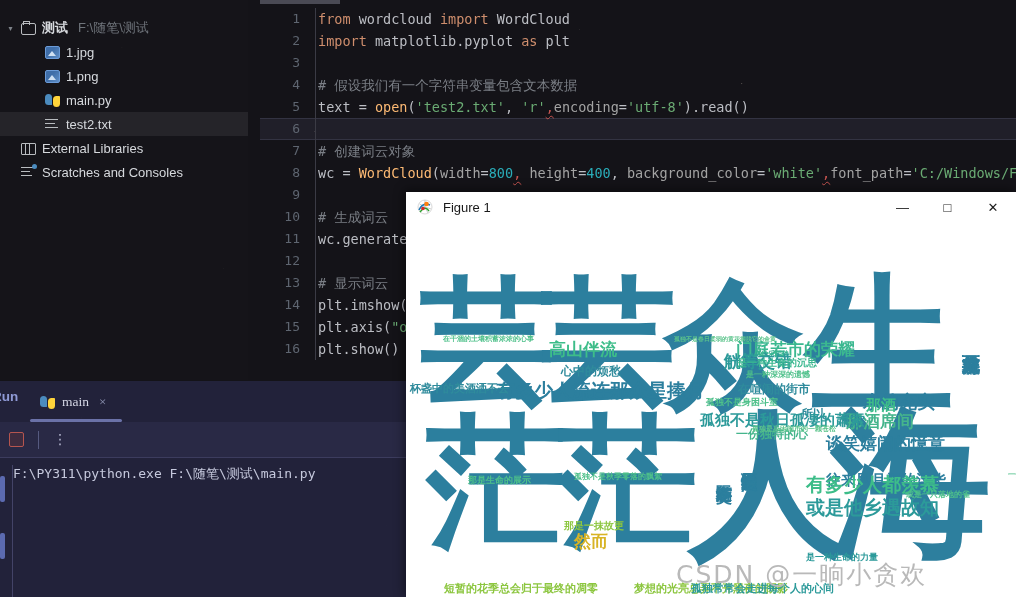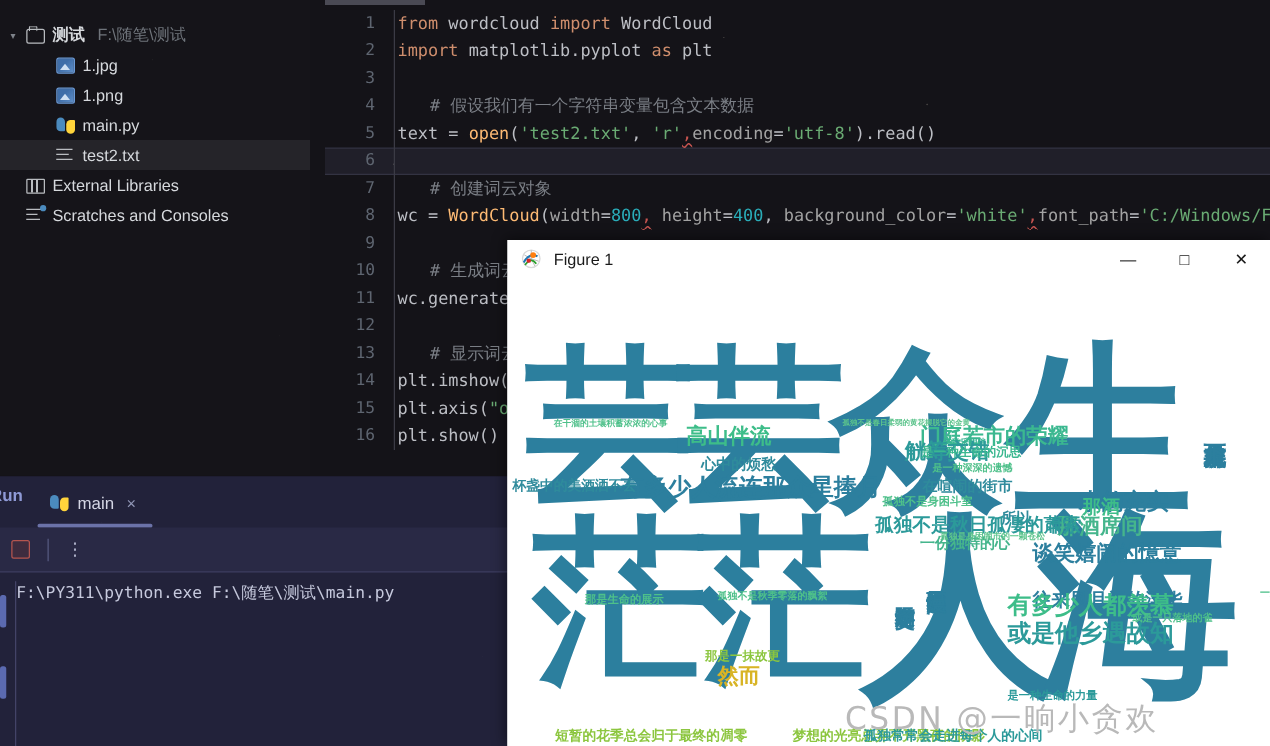--- a/index.html
+++ b/index.html
@@ -122,40 +122,40 @@
     position:absolute; left:0; right:0; height:22px; top:118px;
     background: rgba(120,125,165,0.12);
     border-top:1px solid rgba(140,145,185,0.18);
     border-bottom:1px solid rgba(140,145,185,0.18);
   }
   .t-kw   { color:#cf8e6d; }
   .t-txt  { color:#bcbec4; }
   .t-fn   { color:#fdba74; }
   .t-str  { color:#6aab73; }
   .t-num  { color:#2aacb8; }
-  .t-cmt  { color:#7a7e85;margin-left:26px; }
+  .t-cmt  { color:#7a7e85; }
   .t-named{ color:#a3a3a3; }
   .t-err  { color:#c75450; text-decoration: underline wavy #c75450 1px; text-underline-offset:3px; }
 
   
   .runpanel {
     position:absolute; left:0; top:381px; width:406px; height:216px;
     background: rgba(36,36,62,0.92);
   }
   .run-tabs {
     position:absolute; left:0; top:0; width:100%; height:36px;
     display:flex; align-items:center; gap:0;
   }
   .run-tab-run {
     position:absolute; left:-8px; top:8px;
     color:#8f9ad6; font-size:13.5px; font-weight:600;
   }
   .run-tab-main {
     position:absolute; left:40px; top:6px; height:30px;
-    display:flex; align-items:center; gap:7px; color:#d4d6e4; font-size:13.5px;
+    display:flex; align-items:center; gap:7px; color:#d4d6e4; font-size:13.5px;font-family:Liberation Serif, serif;
   }
   .run-tab-underline {
     position:absolute; left:30px; top:38px; width:92px; height:2.5px;
     background:#6b72a8; border-radius:2px;
   }
   .tab-close { color:#9096b5; font-size:13px; margin-left:3px; }
   .run-toolbar {
     position:absolute; left:0; top:41px; width:100%; height:36px;
     background: rgba(48,48,78,0.55);
     border-bottom:1px solid rgba(80,80,120,0.5);

